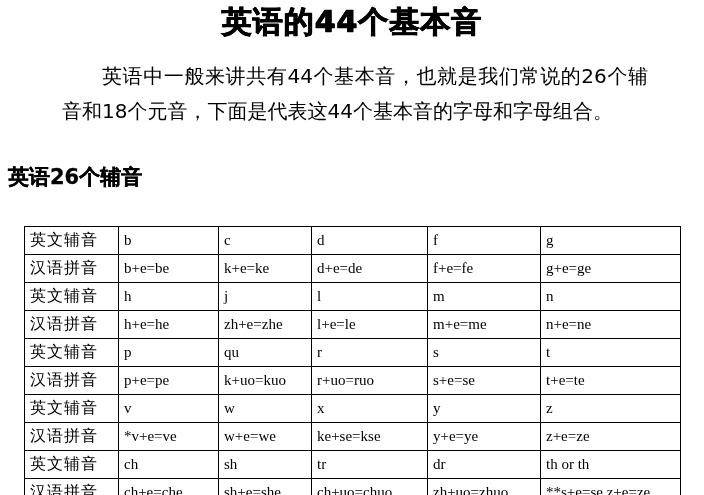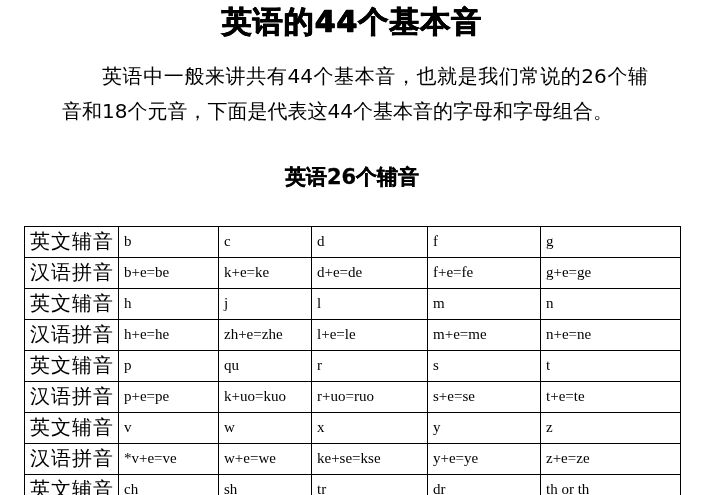--- a/index.html
+++ b/index.html
@@ -34,25 +34,24 @@
   }
   .intro {
     margin: 16px 56px 0 62px;
     font-size: 20px;
     line-height: 1.75;
     text-align: justify;
     text-indent: 2em;
     font-family: "DejaVu Sans", sans-serif;
   }
   .section-title {
-    text-align: center;
     font-family: "DejaVu Sans", sans-serif;
     font-weight: bold;
     font-size: 21px;
-    margin: 34px 0 0 0;
+    margin: 34px 0 0 8px;
     -webkit-text-stroke: 0.3px #000;
   }
   .table-wrap {
     position: absolute;
     left: 24px;
     top: 224px;
     width: 656px;
   }
   table.phonics {
     border-collapse: collapse;
@@ -64,21 +63,21 @@
   table.phonics td {
     border: 1px solid #000000;
     height: 24px;
     padding: 1px 4px 2px 5px;
     vertical-align: middle;
     white-space: nowrap;
     overflow: hidden;
   }
   table.phonics td.label {
     font-family: "DejaVu Sans", sans-serif;
-    font-size: 20px;
+    font-size: 16px;
     font-weight: normal;
     letter-spacing: 1px;
   }
   table.phonics col.c0 { width: 94px; }
   table.phonics col.c1 { width: 100px; }
   table.phonics col.c2 { width: 93px; }
   table.phonics col.c3 { width: 116px; }
   table.phonics col.c4 { width: 113px; }
   table.phonics col.c5 { width: 140px; }
 </style>

